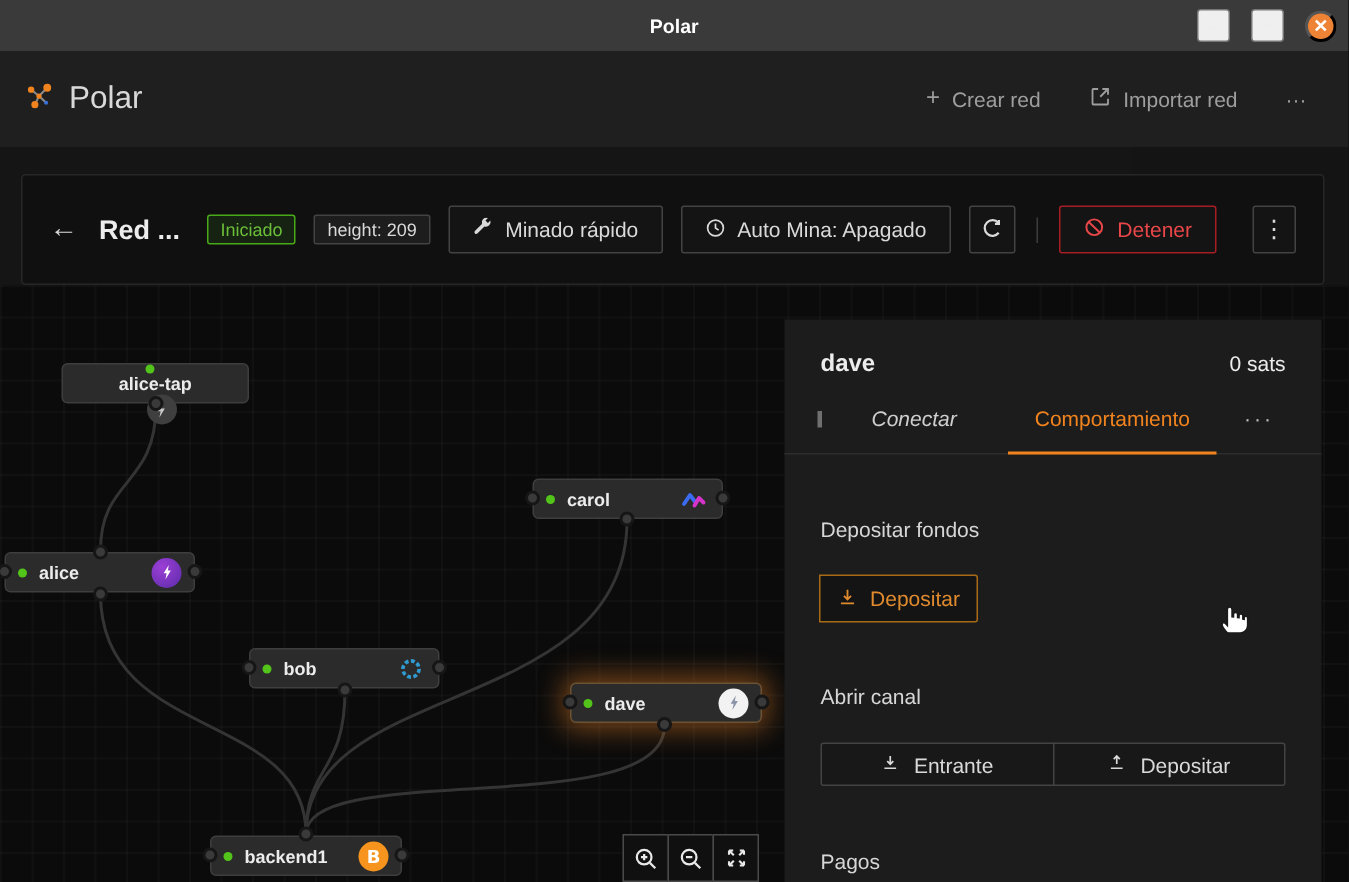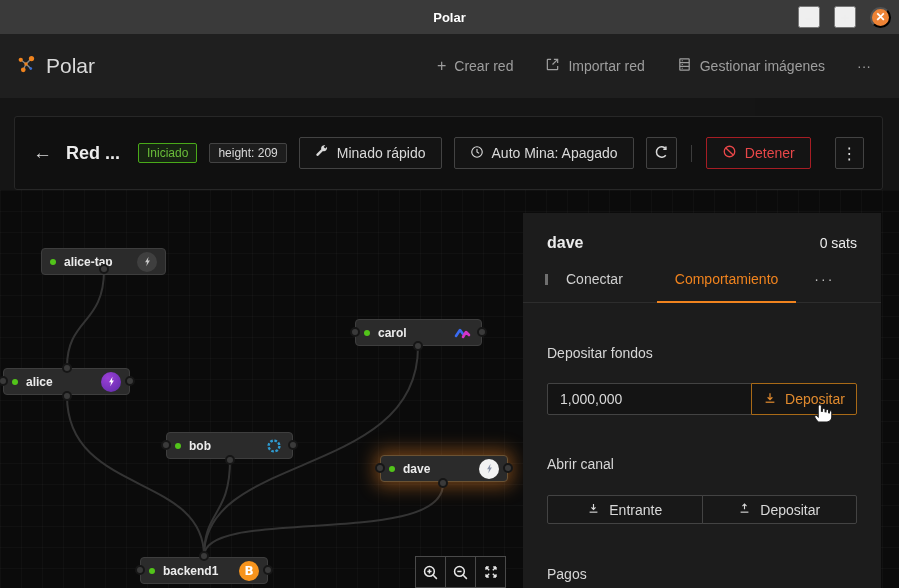--- a/index.html
+++ b/index.html
@@ -72,21 +72,21 @@
 
   
   .sidebar { position:absolute; left:523px; top:213px; width:358px; height:375px; background:#1c1c1c; z-index:6; }
   .sb-head { padding:21px 24px 0 24px; display:flex; align-items:baseline; }
   .sb-title { color:#ececec; font-size:16px; font-weight:bold; }
   .sb-balance { margin-left:auto; color:#ececec; font-size:14px; font-weight:normal; }
   .sb-tabs { position:relative; display:flex; align-items:center; height:47px; margin-top:4px;
     border-bottom:1px solid #2d2d2d; }
   .tab-clip { width:3px; height:11px; background:#6f6f6f; margin-left:22px; }
   .tab { font-size:14px; color:#cfcfcf; background:none; border:none; cursor:pointer; padding:0; }
-  .tab.t1 { margin-left:18px; }
+  .tab.t1 { margin-left:33px;font-style:italic; }
   .tab.active { color:#f0831e; position:relative; margin-left:34px; padding:0 18px; }
   .tab.active::after { content:""; position:absolute; left:0; right:0; bottom:-16px; height:2px; background:#f0831e; }
   .tab-more { margin-left:18px; color:#bdbdbd; font-size:14px; letter-spacing:2px; background:none; border:none; cursor:pointer; }
   .sb-content { padding:0 24px; }
   .sec-label { color:#d6d6d6; font-size:14px; }
   .lbl-deposit { margin-top:42px; }
   .deposit-row { display:flex; margin-top:22px; height:32px; }
   .amount-input { flex:1; background:#141414; border:1px solid #434343; border-radius:2px 0 0 2px;
     color:#d9d9d9; font-size:14px; padding:0 12px; outline:none; min-width:0; }
   .deposit-btn { width:106px; background:#141414; border:1px solid #a96a17; border-radius:0 2px 2px 0;
@@ -143,33 +143,20 @@
       <button class="menu-item">
         <span>
           <svg width="15" height="15" viewBox="0 0 16 16" fill="none" stroke="currentColor" stroke-width="1.3">
             <path d="M6.5 2.5H3a.5.5 0 0 0-.5.5v10a.5.5 0 0 0 .5.5h10a.5.5 0 0 0 .5-.5V9.5"></path>
             <path d="M13.5 2.5 8 8"></path>
               <path d="M9.5 2.5h4v4"></path>
           </svg>
         </span>
         <span>Importar red</span>
       </button>
-      <button class="menu-item">
-        <span>
-          <svg width="15" height="15" viewBox="0 0 16 16" fill="none" stroke="currentColor" stroke-width="1.3">
-            <rect x="3" y="2" width="10" height="12" rx="0.5"></rect>
-            <line x1="3" y1="6" x2="13" y2="6"></line>
-              <line x1="3" y1="10" x2="13" y2="10"></line>
-            <line x1="5" y1="4" x2="6.2" y2="4"></line>
-              <line x1="5" y1="8" x2="6.2" y2="8"></line>
-              <line x1="5" y1="12" x2="6.2" y2="12"></line>
-          </svg>
-        </span>
-        <span>Gestionar imágenes</span>
-      </button>
       <button class="menu-item">···</button>
     </div>
   </div>
 
   <div class="toolbar">
     <button class="back">←</button>
     <span class="net-title">Red ...</span>
     <span class="badge badge-green">Iniciado</span>
     <span class="badge badge-gray">height: 209</span>
     <button class="tbtn">
@@ -216,21 +203,21 @@
   <svg class="edges">
     <g fill="none" stroke="#343434" stroke-width="2">
       <path d="M104,270 C104,325 67,318 67,367"></path>
       <path d="M67,396 C67,495 204,473 204,556"></path>
       <path d="M230,460 C230,516 204,510 204,556"></path>
       <path d="M418,347 C418,478 204,452 204,556"></path>
       <path d="M443,484 C443,548 204,506 204,556"></path>
     </g>
   </svg>
 
-  <div class="node" style="left:41px; top:248px; width:125px;">
+  <div class="node" style="left:41px; top:242px; width:125px;flex-direction:column;">
     <span class="dot"></span>
     <span class="nlabel">alice-tap</span>
     <span class="nicon icon-tapd">
       <svg width="11" height="11" viewBox="0 0 16 16">
           <path fill="#c9c9c9" d="M9.5 1 4.5 9h2.9L6.2 15l5.3-8.6H8.6L9.5 1z"></path>
         </svg>
     </span>
   </div>
 
   <div class="node" style="left:355px; top:319px; width:127px;">
@@ -331,21 +318,20 @@
     </div>
     <div class="sb-tabs">
       <span class="tab-clip"></span>
       <button class="tab t1">Conectar</button>
       <button class="tab active">Comportamiento</button>
       <button class="tab-more">···</button>
     </div>
     <div class="sb-content">
       <div class="sec-label lbl-deposit">Depositar fondos</div>
       <div class="deposit-row">
-        <input class="amount-input" value="1,000,000" style="">
         <button class="deposit-btn">
           <span>
             <svg width="14" height="14" viewBox="0 0 16 16" fill="none" stroke="currentColor" stroke-width="1.4">
               <path d="M8 2.5v7M5.3 7.2 8 9.9l2.7-2.7"></path>
                 <path d="M3 12.8h10"></path>
             </svg>
           </span>
           <span>Depositar</span>
         </button>
       </div>

